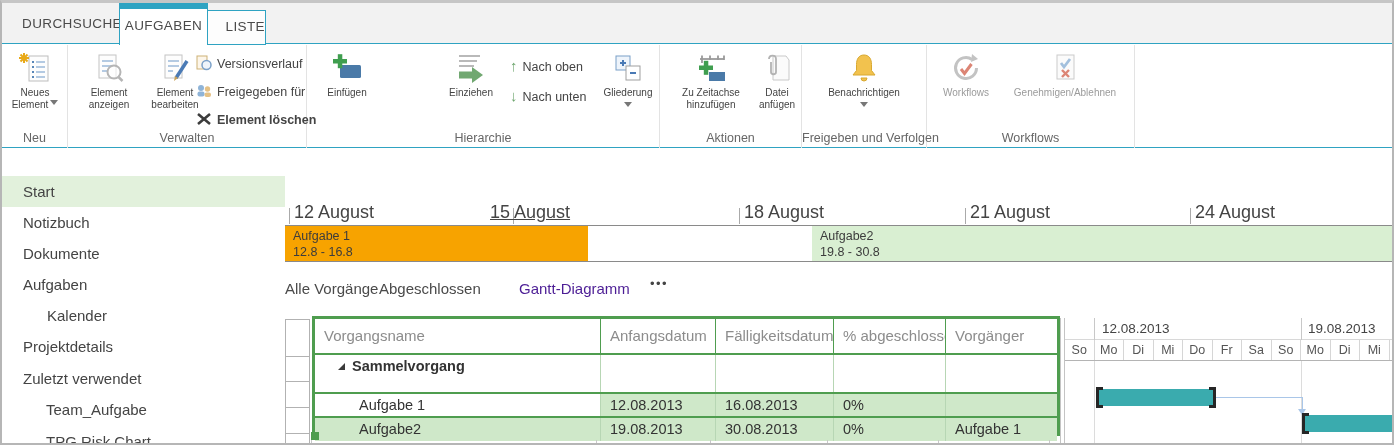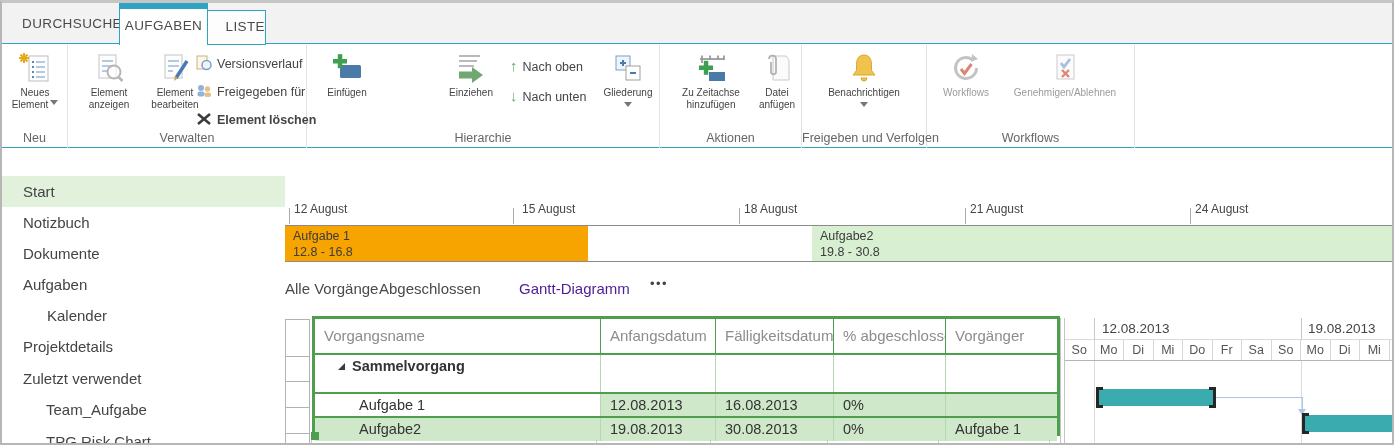--- a/index.html
+++ b/index.html
@@ -39,21 +39,21 @@
 
   
   .side-item { position: absolute; left: 0; width: 283px; height: 31px; line-height: 31px;
                padding-left: 21px; font-size: 15px; color: #444; cursor: pointer;
                white-space: nowrap; }
   .side-item.active { background: #e2f1dc; }
   .side-item.indent { padding-left: 44px; }
 
   
   .tl-tick { position: absolute; width: 1px; height: 16px; background: #aaa; top: 205px; }
-  .tl-label { position: absolute; top: 199px; font-size: 12px; color: #444; white-space: nowrap; }
+  .tl-label { position: absolute; top: 199px; font-size: 18px; color: #444; white-space: nowrap; }
   .tl-band { position: absolute; left: 283px; top: 222px; width: 1109px; height: 37px;
              background: #fff; border-top: 1px solid #8a8a8a; border-bottom: 1px solid #8a8a8a; }
   .tl-bar { position: absolute; top: 0; height: 35px; padding: 2px 8px 0 8px; font-size: 12.5px;
             line-height: 16px; color: #3c3c3c; cursor: pointer; overflow: hidden; }
   .tl-bar-1 { left: 0; width: 303px; background: #f7a300; }
   .tl-bar-2 { left: 527px; width: 582px; background: #d9efd2; }
 
   
   .viewlink { position: absolute; top: 277px; font-size: 15px; color: #4a4a4a; cursor: pointer; white-space: nowrap; }
   .viewlink.activeview { color: #4c1d95; }
@@ -309,21 +309,21 @@
   <div class="side-item" style="top:266px;">Aufgaben</div>
   <div class="side-item" style="top:297px;padding-left:45px;">Kalender</div>
   <div class="side-item" style="top:328px;">Projektdetails</div>
   <div class="side-item" style="top:360px;">Zuletzt verwendet</div>
   <div class="side-item indent" style="top:391px;">Team_Aufgabe</div>
   <div class="side-item indent" style="top:423px;">TPG Risk Chart</div>
 
   <div class="tl-tick" style="left:287px;"></div>
   <div class="tl-label" style="left:292px;">12 August</div>
   <div class="tl-tick" style="left:511px;"></div>
-  <div class="tl-label" style="left:520px;">15 August</div>
+  <div class="tl-label" style="left:488px;text-decoration:underline;">15 August</div>
   <div class="tl-tick" style="left:737px;"></div>
   <div class="tl-label" style="left:742px;">18 August</div>
   <div class="tl-tick" style="left:963px;"></div>
   <div class="tl-label" style="left:968px;">21 August</div>
   <div class="tl-tick" style="left:1188px;"></div>
   <div class="tl-label" style="left:1193px;">24 August</div>
 
   <div class="tl-band">
     <div class="tl-bar tl-bar-1">
       <div>Aufgabe 1</div>

